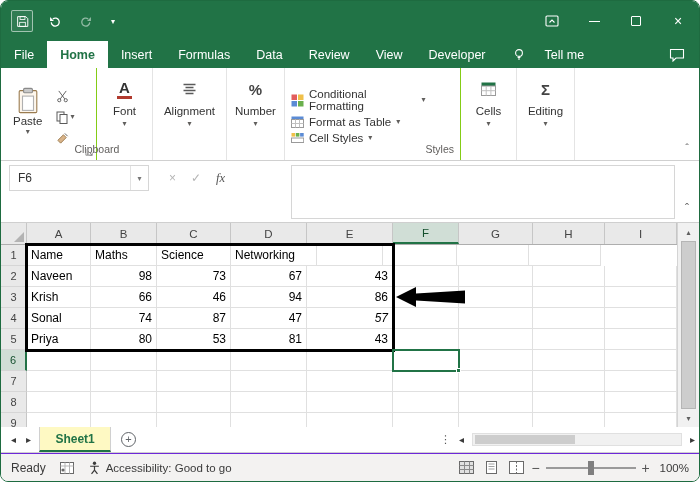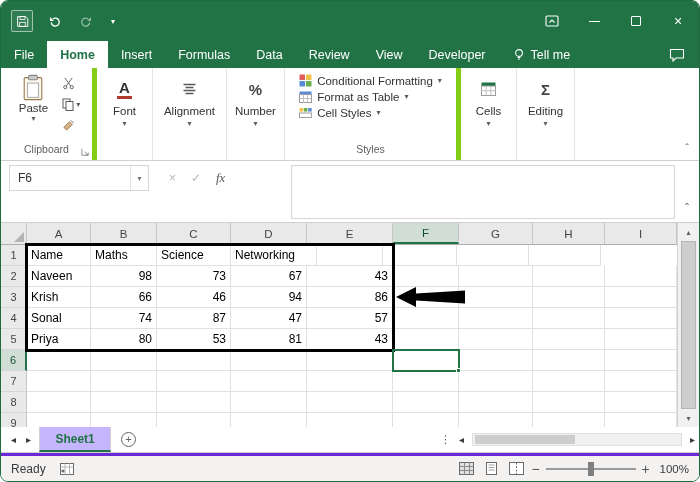--- a/index.html
+++ b/index.html
@@ -18,27 +18,27 @@
   .avatar { width:26px; height:26px; border-radius:50%; background:#e8f0e8; color:#217346; display:flex; align-items:center; justify-content:center; font-size:12px; font-weight:bold; }
   .win-controls { margin-left:auto; display:flex; align-items:center; height:100%; z-index:2; }
   .win-btn { width:42px; height:100%; display:flex; align-items:center; justify-content:center; font-size:14px; }
   .maxbox { width:10px; height:10px; border:1px solid #fff; border-radius:1px; }
   .minbar { width:11px; height:1px; background:#fff; }
 
   
   .tabrow { height:27px; background:#217346; display:flex; align-items:stretch; color:#fff; font-size:12.5px; flex:none; }
   .rtab { display:flex; align-items:center; padding:0 13px; cursor:default; }
   .rtab.active { background:#fff; color:#217346; font-weight:bold; }
-  .tellme { display:flex; align-items:center; gap:6px; margin-left:14px; }
+  .tellme { display:flex; align-items:center; gap:20px; margin-left:14px; }
   .tabrow-spacer { flex:1; }
   .comment-btn { display:flex; align-items:center; margin-right:14px; }
 
   
   .ribbon { height:93px; background:#fff; border-bottom:1px solid #d0d0d0; display:flex; position:relative; flex:none; }
-  .rgroup { display:flex; flex-direction:column; align-items:center; border-right:5px solid #84cc16; padding:4px 6px 2px 6px; position:relative; }
+  .rgroup { display:flex; flex-direction:row; align-items:center; border-right:1px solid #84cc16; padding:4px 6px 2px 6px; position:relative; }
   .rgroup-label { font-size:10.5px; color:#605e5c; margin-top:auto; padding-bottom:3px; }
   .launcher { position:absolute; right:2px; bottom:3px; }
   .bigbtn { display:flex; flex-direction:column; align-items:center; gap:1px; font-size:11.5px; color:#333; padding:2px 6px; }
   .chev8 { font-size:8px; color:#605e5c; line-height:8px; }
   .clip-body { display:flex; gap:8px; align-items:flex-start; }
   .smallcol { display:flex; flex-direction:column; gap:6px; padding-top:4px; }
   .smallbtn { display:flex; align-items:center; gap:2px; height:15px; }
   .cgroup { display:flex; flex-direction:column; align-items:center; justify-content:flex-start; padding:8px 10px 2px 10px; border-right:1px solid #e4e4e4; font-size:11.5px; color:#333; gap:3px; }
   .cgroup .iconbox { height:26px; display:flex; align-items:center; justify-content:center; }
   .afont { font-size:15px; font-weight:bold; color:#333; border-bottom:3px solid #b13a2e; padding:0 2px; line-height:17px; }
@@ -74,30 +74,30 @@
   .sel-handle { position:absolute; right:-3px; bottom:-3px; width:5px; height:5px; background:#217346; border:1px solid #fff; }
   .arrow-overlay { position:absolute; left:394px; top:61px; pointer-events:none; }
   .vscroll { position:absolute; right:0; top:0; bottom:0; width:22px; background:#f1f1f1; border-left:1px solid #d4d4d4; }
   .vs-up, .vs-down { position:absolute; left:0; width:100%; height:16px; display:flex; align-items:center; justify-content:center; font-size:8px; color:#606060; }
   .vs-up { top:1px; } .vs-down { bottom:1px; }
   .vs-thumb { position:absolute; left:3px; right:3px; top:18px; bottom:18px; background:#cdcdcd; border:1px solid #b5b5b5; }
 
   
   .sheetbar { height:26px; background:#fff; border-bottom:1px solid #d0d0d0; display:flex; align-items:stretch; flex:none; font-size:11px; color:#555; }
   .sb-nav { display:flex; align-items:center; gap:10px; padding:0 8px 0 10px; font-size:10px; color:#3b3b3b; }
-  .sheet-tab { display:flex; align-items:center; justify-content:center; width:72px; background:#c4b5fd; color:#217346; font-weight:bold; font-size:12px; border-left:1px solid #d0d0d0; border-right:1px solid #d0d0d0; border-bottom:2px solid #217346; }
+  .sheet-tab { display:flex; align-items:center; justify-content:center; width:72px; background:#fef9c3; color:#217346; font-weight:bold; font-size:12px; border-left:1px solid #d0d0d0; border-right:1px solid #d0d0d0; border-bottom:2px solid #217346; }
   .add-sheet { display:flex; align-items:center; margin-left:10px; }
   .add-circle { width:15px; height:15px; border:1px solid #5f6368; border-radius:50%; display:flex; align-items:center; justify-content:center; font-size:11px; color:#5f6368; line-height:1; }
   .sb-spacer { flex:1; }
   .sb-right { display:flex; align-items:center; gap:8px; padding-right:4px; }
   .hscroll { width:210px; height:13px; background:#f1f1f1; border:1px solid #e0e0e0; position:relative; }
   .hs-thumb { position:absolute; left:2px; top:1px; bottom:1px; width:100px; background:#cdcdcd; }
 
   
-  .statusbar { height:28px; background:#f3f2f1; border-top:3px solid #6d28d9; display:flex; align-items:center; font-size:11.5px; color:#3b3b3b; flex:none; }
+  .statusbar { height:28px; background:#f3f2f1; border-top:1px solid #6d28d9; display:flex; align-items:center; font-size:11.5px; color:#3b3b3b; flex:none; }
   .st-mode { margin-left:10px; font-size:12px; }
   .st-icon { display:flex; align-items:center; margin-left:14px; }
   .st-acc { display:flex; align-items:center; gap:5px; margin-left:14px; }
   .st-spacer { flex:1; }
   .viewbtns { display:flex; align-items:center; gap:10px; margin-right:4px; }
   .zoom-minus, .zoom-plus { font-size:14px; color:#555; width:16px; text-align:center; }
   .zoom-slider { width:90px; height:14px; position:relative; margin:0 2px; }
   .zoom-track { position:absolute; left:0; right:0; top:6px; height:2px; background:#9a9a9a; }
   .zoom-thumb { position:absolute; left:50%; transform:translateX(-50%); top:0; width:6px; height:14px; background:#7f7f7f; }
   .zoom-label { margin:0 10px 0 6px; }
@@ -398,21 +398,21 @@
           <div class="cell" style="width: 74px;"></div>
           <div class="cell" style="width: 72px;"></div>
           <div class="cell" style="width: 72px;"></div>
         </div>
         <div class="grow">
           <div class="rowh">4</div>
           <div class="cell" style="width: 64px;">Sonal</div>
           <div class="cell num" style="width: 66px;">74</div>
           <div class="cell num" style="width: 74px;">87</div>
           <div class="cell num" style="width: 76px;">47</div>
-          <div class="cell num" style="width: 86px;">57</div>
+          <div class="cell num" style="width: 86px; font-style: italic;">57</div>
           <div class="cell" style="width: 66px;"></div>
           <div class="cell" style="width: 74px;"></div>
           <div class="cell" style="width: 72px;"></div>
           <div class="cell" style="width: 72px;"></div>
         </div>
         <div class="grow">
           <div class="rowh">5</div>
           <div class="cell" style="width: 64px;">Priya</div>
           <div class="cell num" style="width: 66px;">80</div>
           <div class="cell num" style="width: 74px;">53</div>
@@ -514,20 +514,29 @@
     <span class="st-mode">Ready</span>
     <div class="st-icon">
       <span>
         <svg width="14" height="12" viewBox="0 0 14 12">
             <rect x="0.5" y="0.5" width="13" height="11" fill="#fff" stroke="#6a6a6a"></rect>
             <path d="M0.5 4 h13 M5 0.5 v11 M9.5 0.5 v11" stroke="#b5b5b5"></path>
             <circle cx="3" cy="8" r="1.6" fill="#6a6a6a"></circle>
           </svg>
       </span>
     </div>
+    <div class="st-acc">
+      <span>
+        <svg width="13" height="14" viewBox="0 0 14 16">
+            <circle cx="7" cy="2.6" r="1.9" fill="#3b3b3b"></circle>
+            <path d="M2 6 h10 M7 6 v4.5 M7 10.5 l-3.4 4.3 M7 10.5 l3.4 4.3" fill="none" stroke="#3b3b3b" stroke-width="1.4"></path>
+          </svg>
+      </span>
+      <span>Accessibility: Good to go</span>
+    </div>
     <div class="st-spacer"></div>
     <div class="viewbtns">
       <span>
         <svg width="15" height="13" viewBox="0 0 15 13">
             <rect x="0.5" y="0.5" width="14" height="12" fill="#e1e1e1" stroke="#6a6a6a"></rect>
             <path d="M0.5 4.5 h14 M0.5 8.5 h14 M5.5 0.5 v12 M10.5 0.5 v12" stroke="#8a8a8a"></path>
           </svg>
       </span>
       <span>
         <svg width="15" height="13" viewBox="0 0 15 13">

